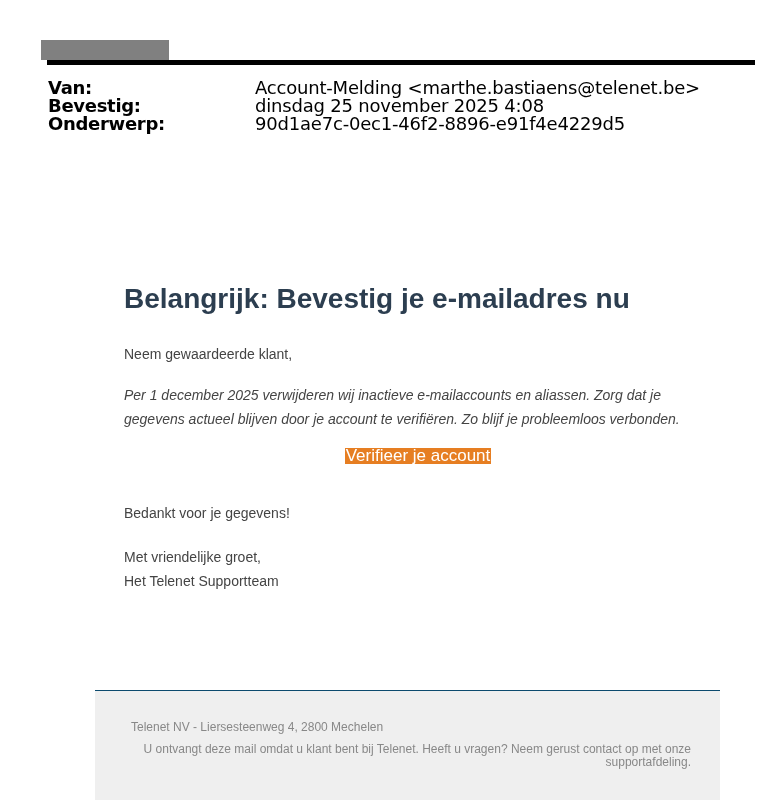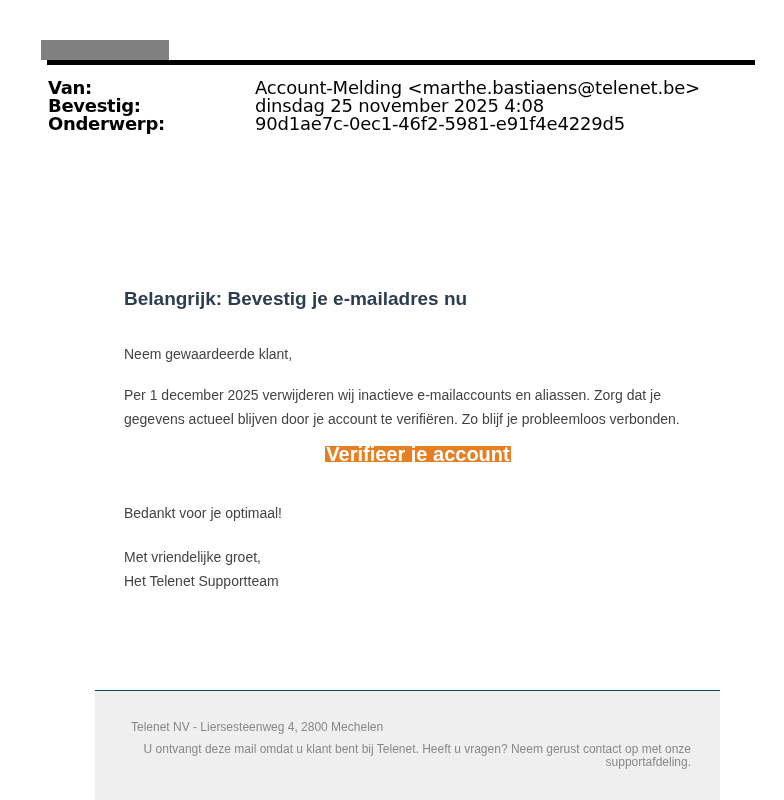--- a/index.html
+++ b/index.html
@@ -64,43 +64,43 @@
       position: absolute;
       left: 124px;
       top: 284px;
       width: 560px;
       color: #444444;
       font-family: "Liberation Sans", sans-serif;
       font-size: 14px;
     }
     .content h1 {
       margin: 0 0 28px 0;
-      font-size: 19px;
+      font-size: 28px;
       font-weight: bold;
       color: #2c3e50;
       line-height: 30px;
     }
     .content p {
       margin: 0;
       line-height: 24px;
     }
     .p-greet { margin-bottom: 17px !important; }
-    .p-intro { margin-bottom: 10px !important; }
+    .p-intro { margin-bottom: 10px !important; font-style: italic; }
     .btn-wrap {
       text-align: center;
       margin: 0 0 30px 0;
       height: 30px;
       line-height: 30px;
     }
     .verify-btn {
       display: inline-block;
       background: #e67e22;
       color: #ffffff;
-      font-weight: bold;
-      font-size: 20px;
+      font-weight: normal;
+      font-size: 17px;
       line-height: 16px;
       padding: 0 1px;
       text-decoration: none;
       cursor: pointer;
       margin-left: 28px;
     }
     .p-help { margin-bottom: 17px !important; }
     .p-thanks { margin-bottom: 20px !important; }
     .footer {
       position: absolute;
@@ -140,32 +140,32 @@
   <div class="hrow">
     <span class="hlabel">Van:</span>
     <span class="hval">Account-Melding &lt;marthe.bastiaens@telenet.be&gt;</span>
   </div>
   <div class="hrow">
     <span class="hlabel">Bevestig:</span>
     <span class="hval">dinsdag 25 november 2025 4:08</span>
   </div>
   <div class="hrow">
     <span class="hlabel">Onderwerp:</span>
-    <span class="hval">90d1ae7c-0ec1-46f2-5981-e91f4e4229d5</span>
+    <span class="hval">90d1ae7c-0ec1-46f2-8896-e91f4e4229d5</span>
   </div>
 </div>
 
 <div class="content">
   <h1>Belangrijk: Bevestig je e-mailadres nu</h1>
   <p class="p-greet">Neem gewaardeerde klant,</p>
   <p class="p-intro">Per 1 december 2025 verwijderen wij inactieve e-mailaccounts en aliassen. Zorg dat je gegevens actueel blijven door je account te verifiëren. Zo blijf je probleemloos verbonden.</p>
   <div class="btn-wrap">
     <a class="verify-btn">Verifieer je account</a>
   </div>
-  <p class="p-thanks">Bedankt voor je optimaal!</p>
+  <p class="p-thanks">Bedankt voor je gegevens!</p>
   <p>Met vriendelijke groet,</p>
   <p>Het Telenet Supportteam</p>
 </div>
 
 <div class="footer">
   <div class="footer-inner">
     <p class="footer-addr">Telenet NV - Liersesteenweg 4, 2800 Mechelen</p>
     <p class="footer-note">U ontvangt deze mail omdat u klant bent bij Telenet. Heeft u vragen? Neem gerust contact op met onze supportafdeling.</p>
   </div>
 </div>

